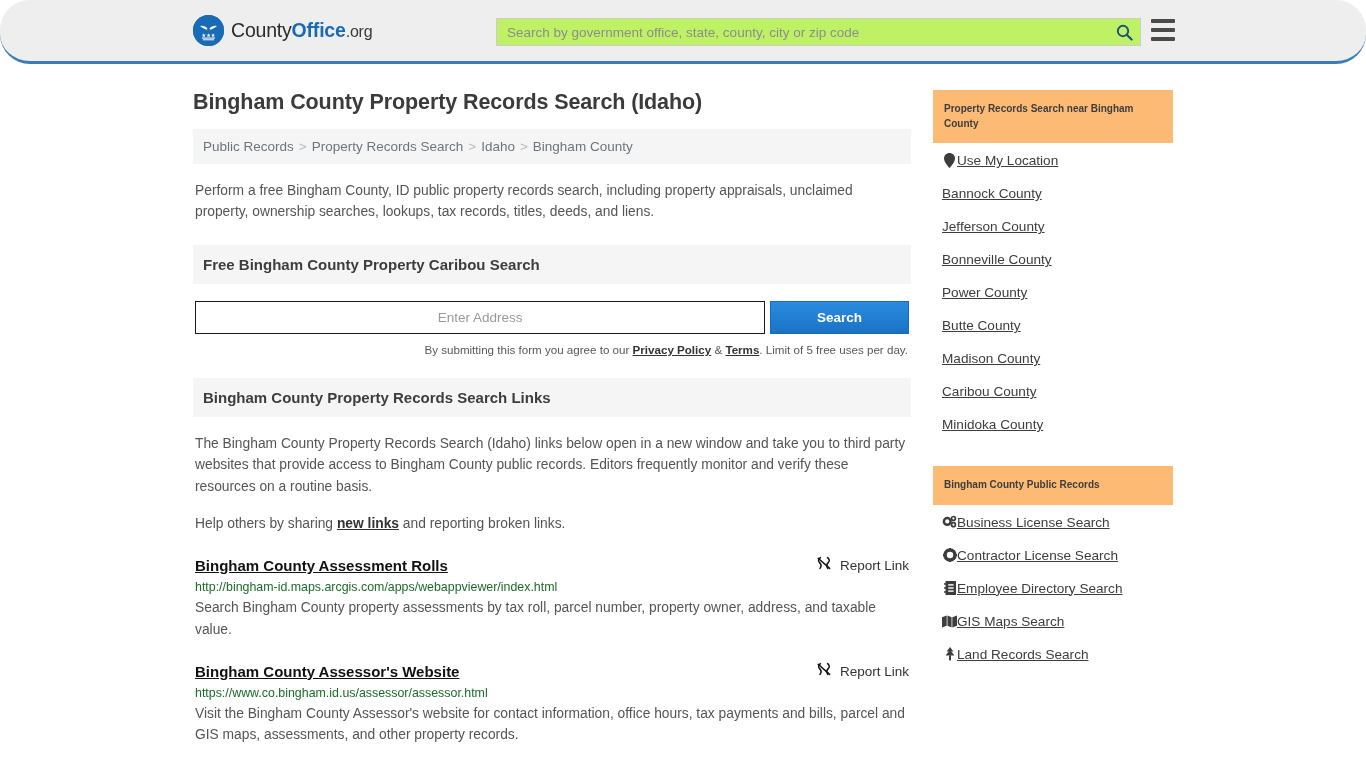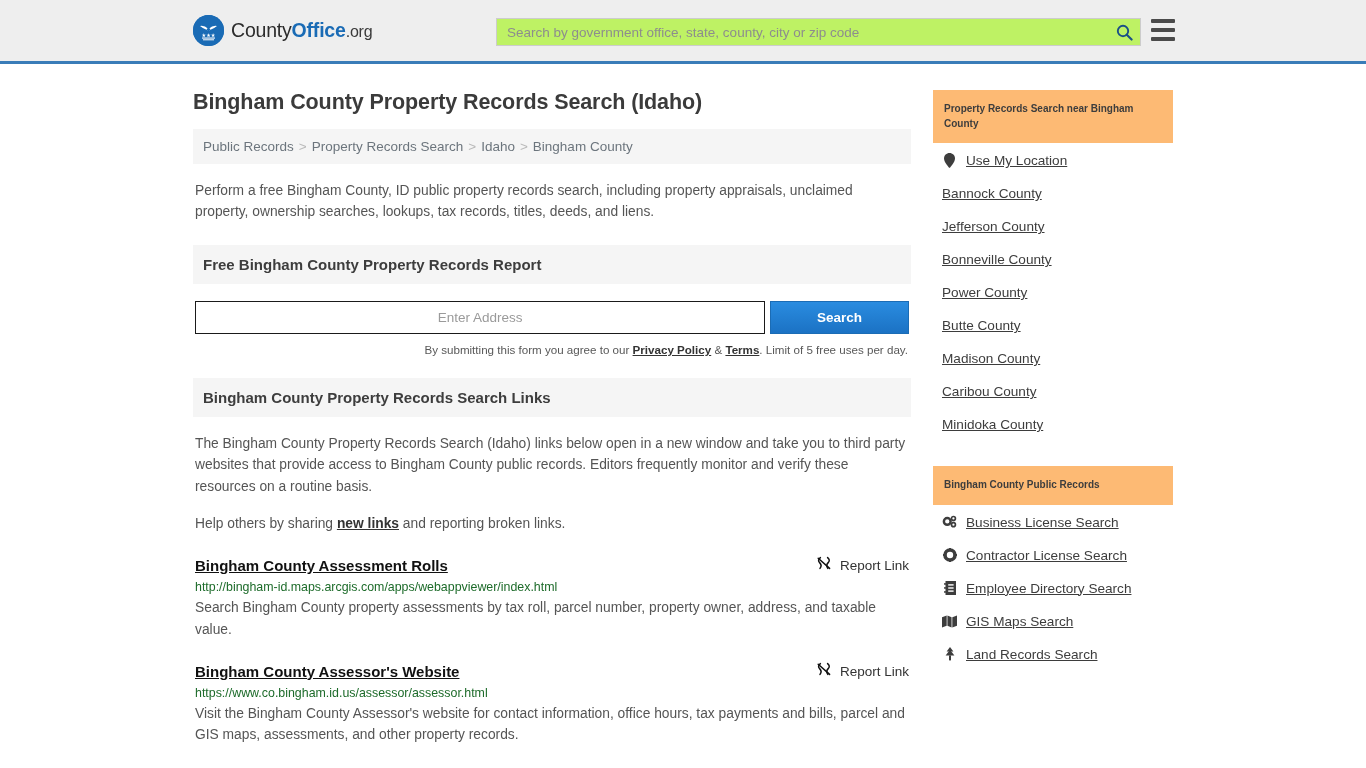--- a/index.html
+++ b/index.html
@@ -13,20 +13,21 @@
   }
 
   
   .site-header {
     height: 64px;
     background: #eeeeee;
     border-bottom: 3px solid #3a7cb8;
     display: flex;
     align-items: center;
     position: relative;
+    border-radius: 30px;
   }
   .logo-wrap {
     display: flex;
     align-items: center;
     margin-left: 193px;
     gap: 7px;
   }
   .logo-mark {
     width: 31px; height: 31px;
     border-radius: 50%;
@@ -216,21 +217,20 @@
     padding: 12px 11px;
     font-size: 10px;
     font-weight: 700;
     color: #3d3d3d;
     line-height: 1.45;
   }
   .side-list { padding: 0 9px; }
   .side-item {
     display: flex;
     align-items: center;
-    gap: 9px;
     padding: 10px 0 8px 0;
     font-size: 13.6px;
   }
   .side-item a {
     color: #3d3d3d;
     text-decoration: underline;
     cursor: pointer;
   }
   .side-ic {
     width: 15px; height: 15px;
@@ -284,21 +284,21 @@
   <div class="col-main">
 
     <h1 class="page-title">Bingham County Property Records Search (Idaho)</h1>
 
     <div class="breadcrumb">
       <a>Public Records</a><span class="sep">&gt;</span><a>Property Records Search</a><span class="sep">&gt;</span><a>Idaho</a><span class="sep">&gt;</span><a>Bingham County</a>
     </div>
 
     <p class="intro">Perform a free Bingham County, ID public property records search, including property appraisals, unclaimed property, ownership searches, lookups, tax records, titles, deeds, and liens.</p>
 
-    <div class="panel-head">Free Bingham County Property Records Report</div>
+    <div class="panel-head">Free Bingham County Property Caribou Search</div>
     <div class="panel-body">
 
       <div class="addr-form">
         <input class="addr-input" type="text" placeholder="Enter Address" style="">
         <button class="addr-submit">Search</button>
       </div>
 
       <div class="form-note">
         <span>By submitting this form you agree to our </span><a>Privacy Policy</a><span> &amp; </span><a>Terms</a><span>. Limit of 5 free uses per day.</span>
       </div>

